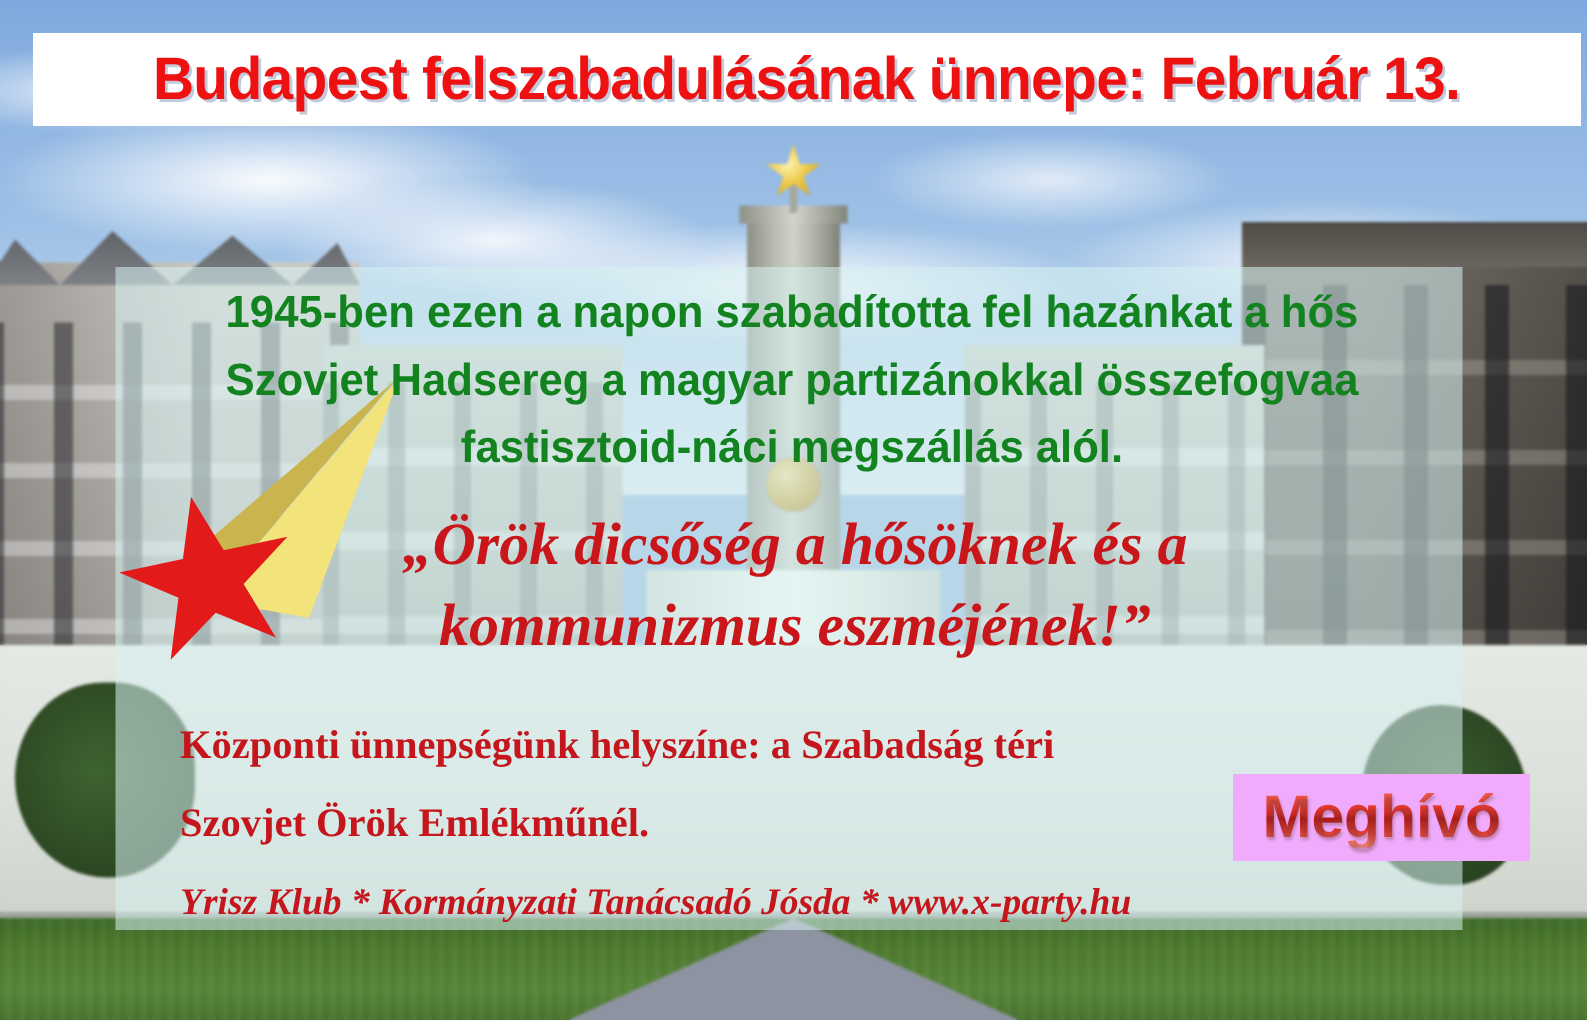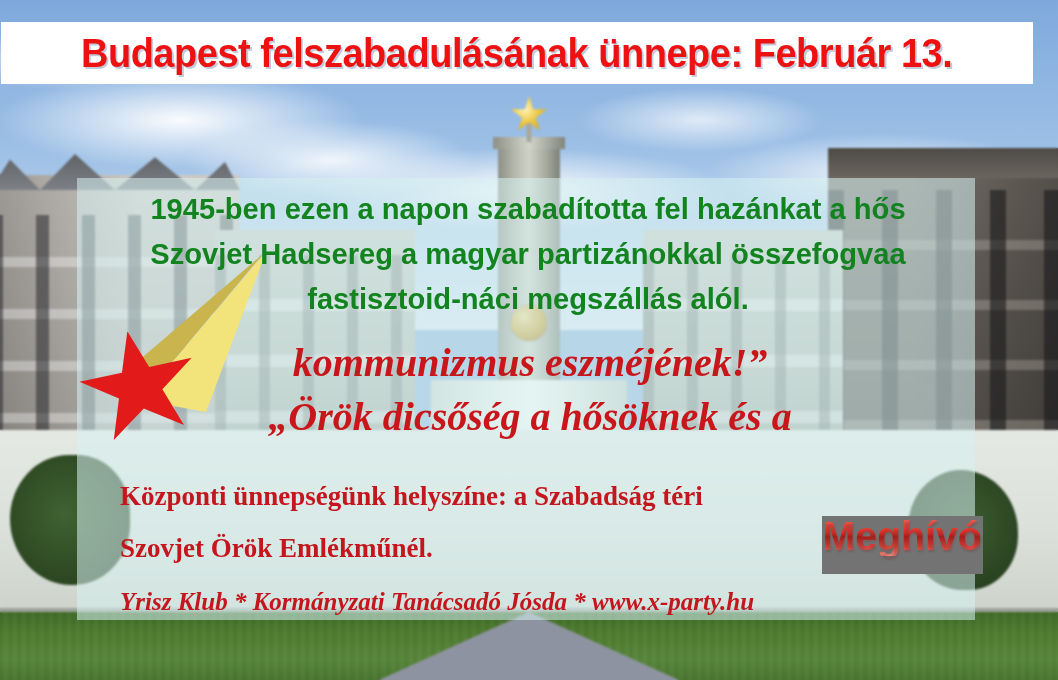--- a/index.html
+++ b/index.html
@@ -205,21 +205,21 @@
     top: 178px;
     width: 898px;
     height: 442px;
     background: rgba(214, 240, 240, 0.56);
     pointer-events: none;
   }
 
   
   .title-banner {
     position: absolute;
-    left: 1px;
+    left: 22px;
     top: 22px;
     width: 1032px;
     height: 62px;
     background: #ffffff;
     display: flex;
     align-items: center;
     justify-content: center;
   }
   .title-text {
     font-family: "Liberation Sans", sans-serif;
@@ -314,25 +314,25 @@
     background: #e21a1a;
     clip-path: polygon(50% 0%, 61.8% 35.2%, 98.6% 35.2%, 68.8% 57.2%, 80.4% 92.4%, 50% 70.6%, 19.6% 92.4%, 31.2% 57.2%, 1.4% 35.2%, 38.2% 35.2%);
     transform: rotate(-12deg);
   }
 
   
   .meghivo-box {
     position: absolute;
     left: 822px;
     top: 516px;
-    width: 161px;
+    width: 198px;
     height: 58px;
-    background: #737373;
+    background: #f0abfc;
     display: flex;
-    align-items: flex-start;
+    align-items: center;
     justify-content: center;
   }
   .meghivo-text {
     font-family: "Liberation Sans", sans-serif;
     font-weight: bold;
     font-size: 40px;
     line-height: 1;
     color: #e8352b;
     background: linear-gradient(to bottom, #f06b5c 0%, #e52a20 42%, #b5140e 52%, #e8443a 78%, #f58a7c 100%);
     -webkit-background-clip: text;
@@ -392,22 +392,22 @@
     <div class="title-text">Budapest felszabadulásának ünnepe: Február 13.</div>
   </div>
 
   <div class="green-block">
     <div>1945-ben ezen a napon szabadította fel hazánkat a hős</div>
     <div>Szovjet Hadsereg a magyar partizánokkal összefogvaa</div>
     <div>fastisztoid-náci megszállás alól.</div>
   </div>
 
   <div class="quote-block">
+    <div>„Örök dicsőség a hősöknek és a</div>
     <div>kommunizmus eszméjének!”</div>
-    <div>„Örök dicsőség a hősöknek és a</div>
   </div>
 
   <div class="info-block">
     <div class="info-line-1">Központi ünnepségünk helyszíne: a Szabadság téri</div>
     <div class="info-line-2">Szovjet Örök Emlékműnél.</div>
     <div class="info-line-3">Yrisz Klub * Kormányzati Tanácsadó Jósda * www.x-party.hu</div>
   </div>
 
   <div class="meghivo-box">
     <div class="meghivo-text">Meghívó</div>

